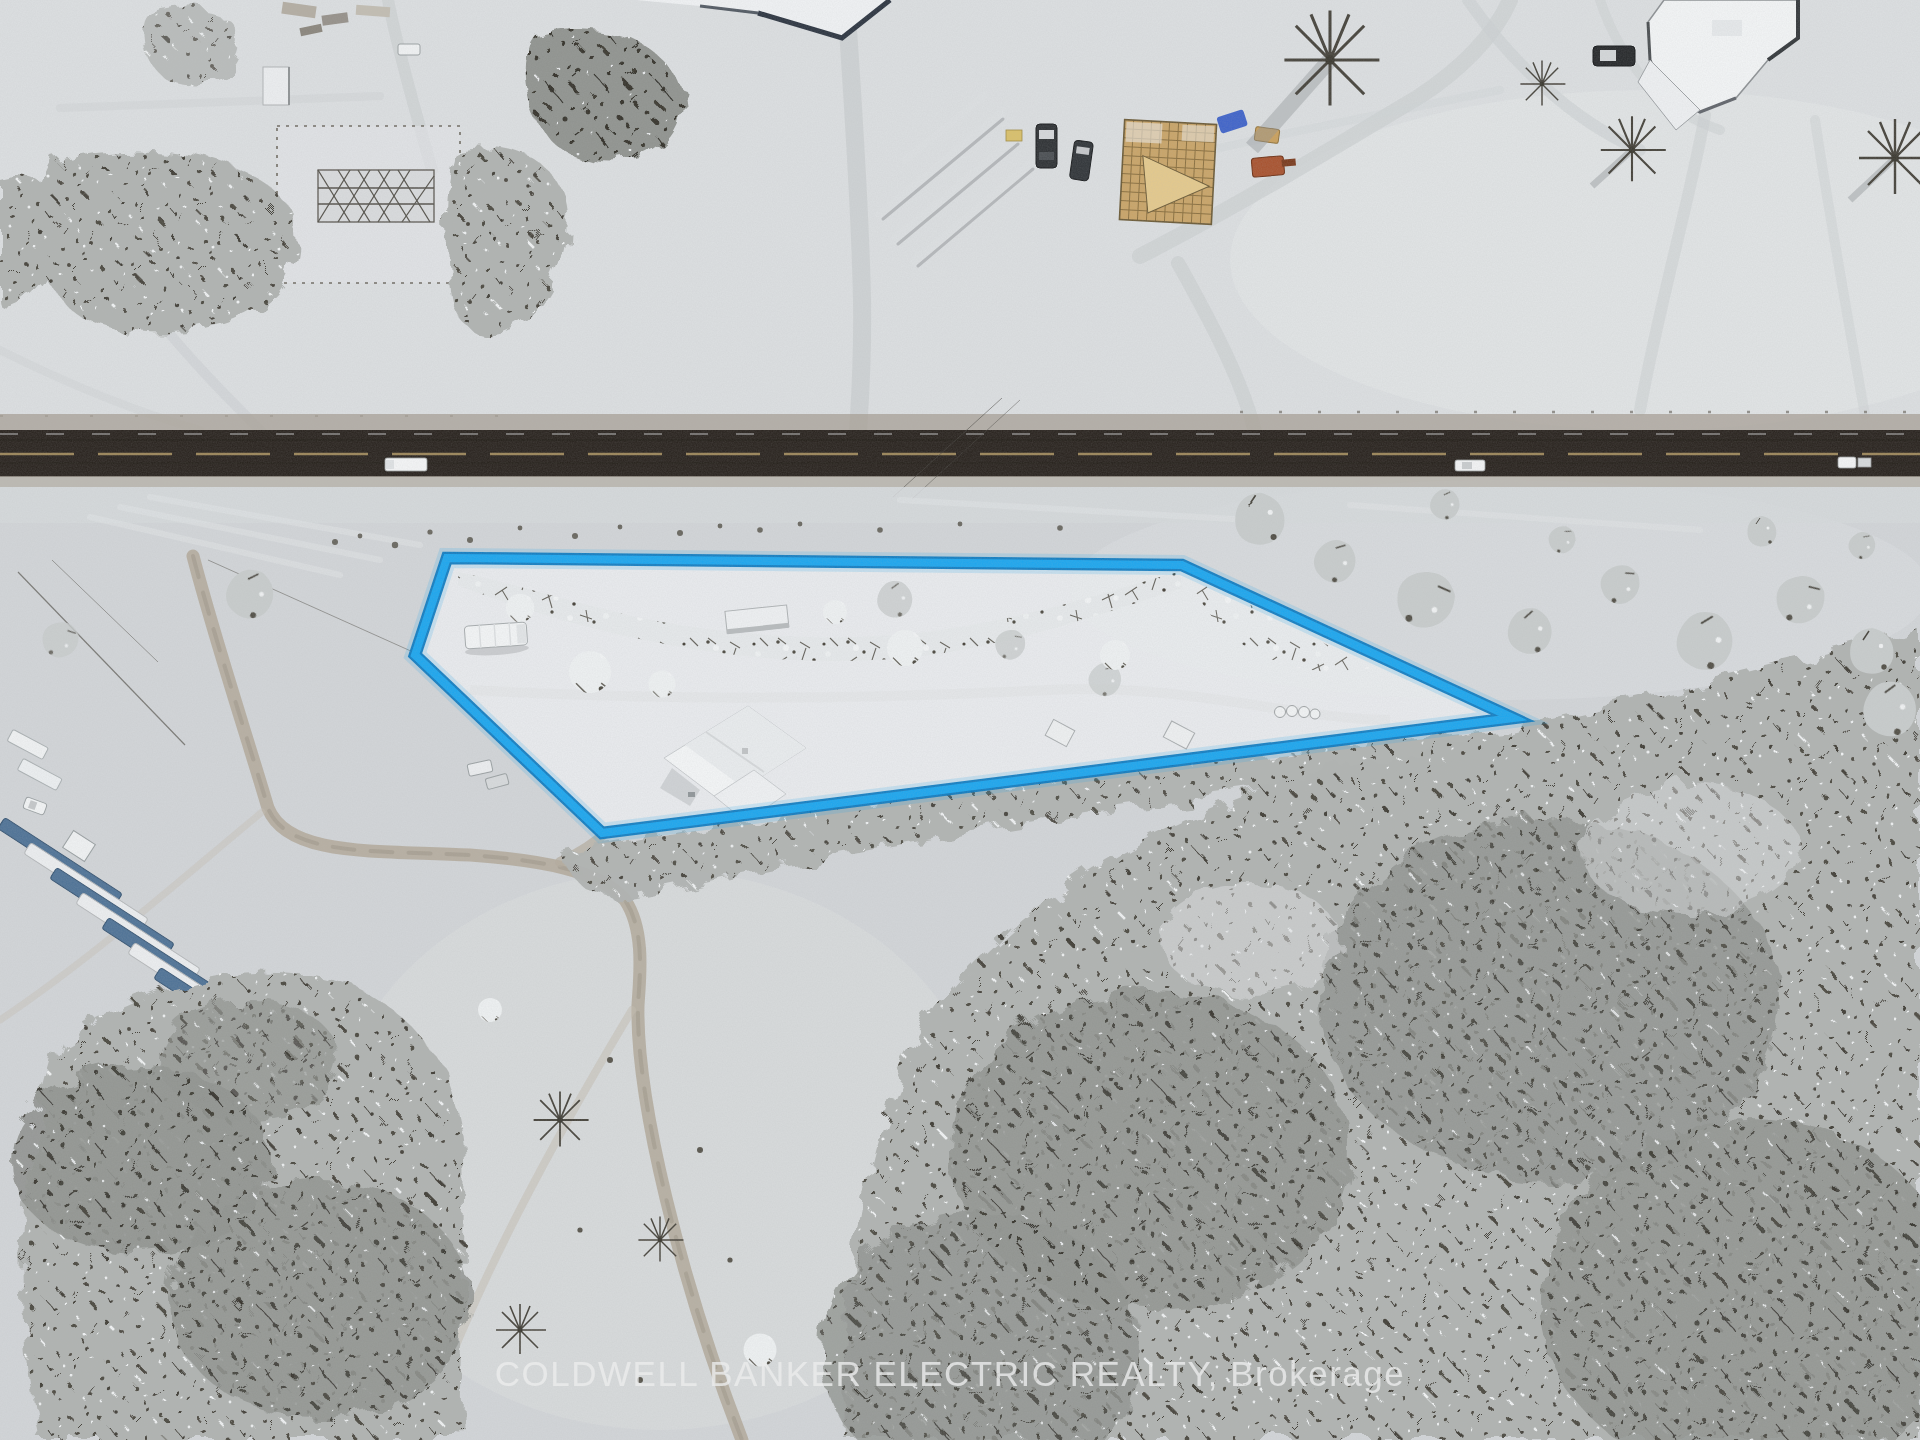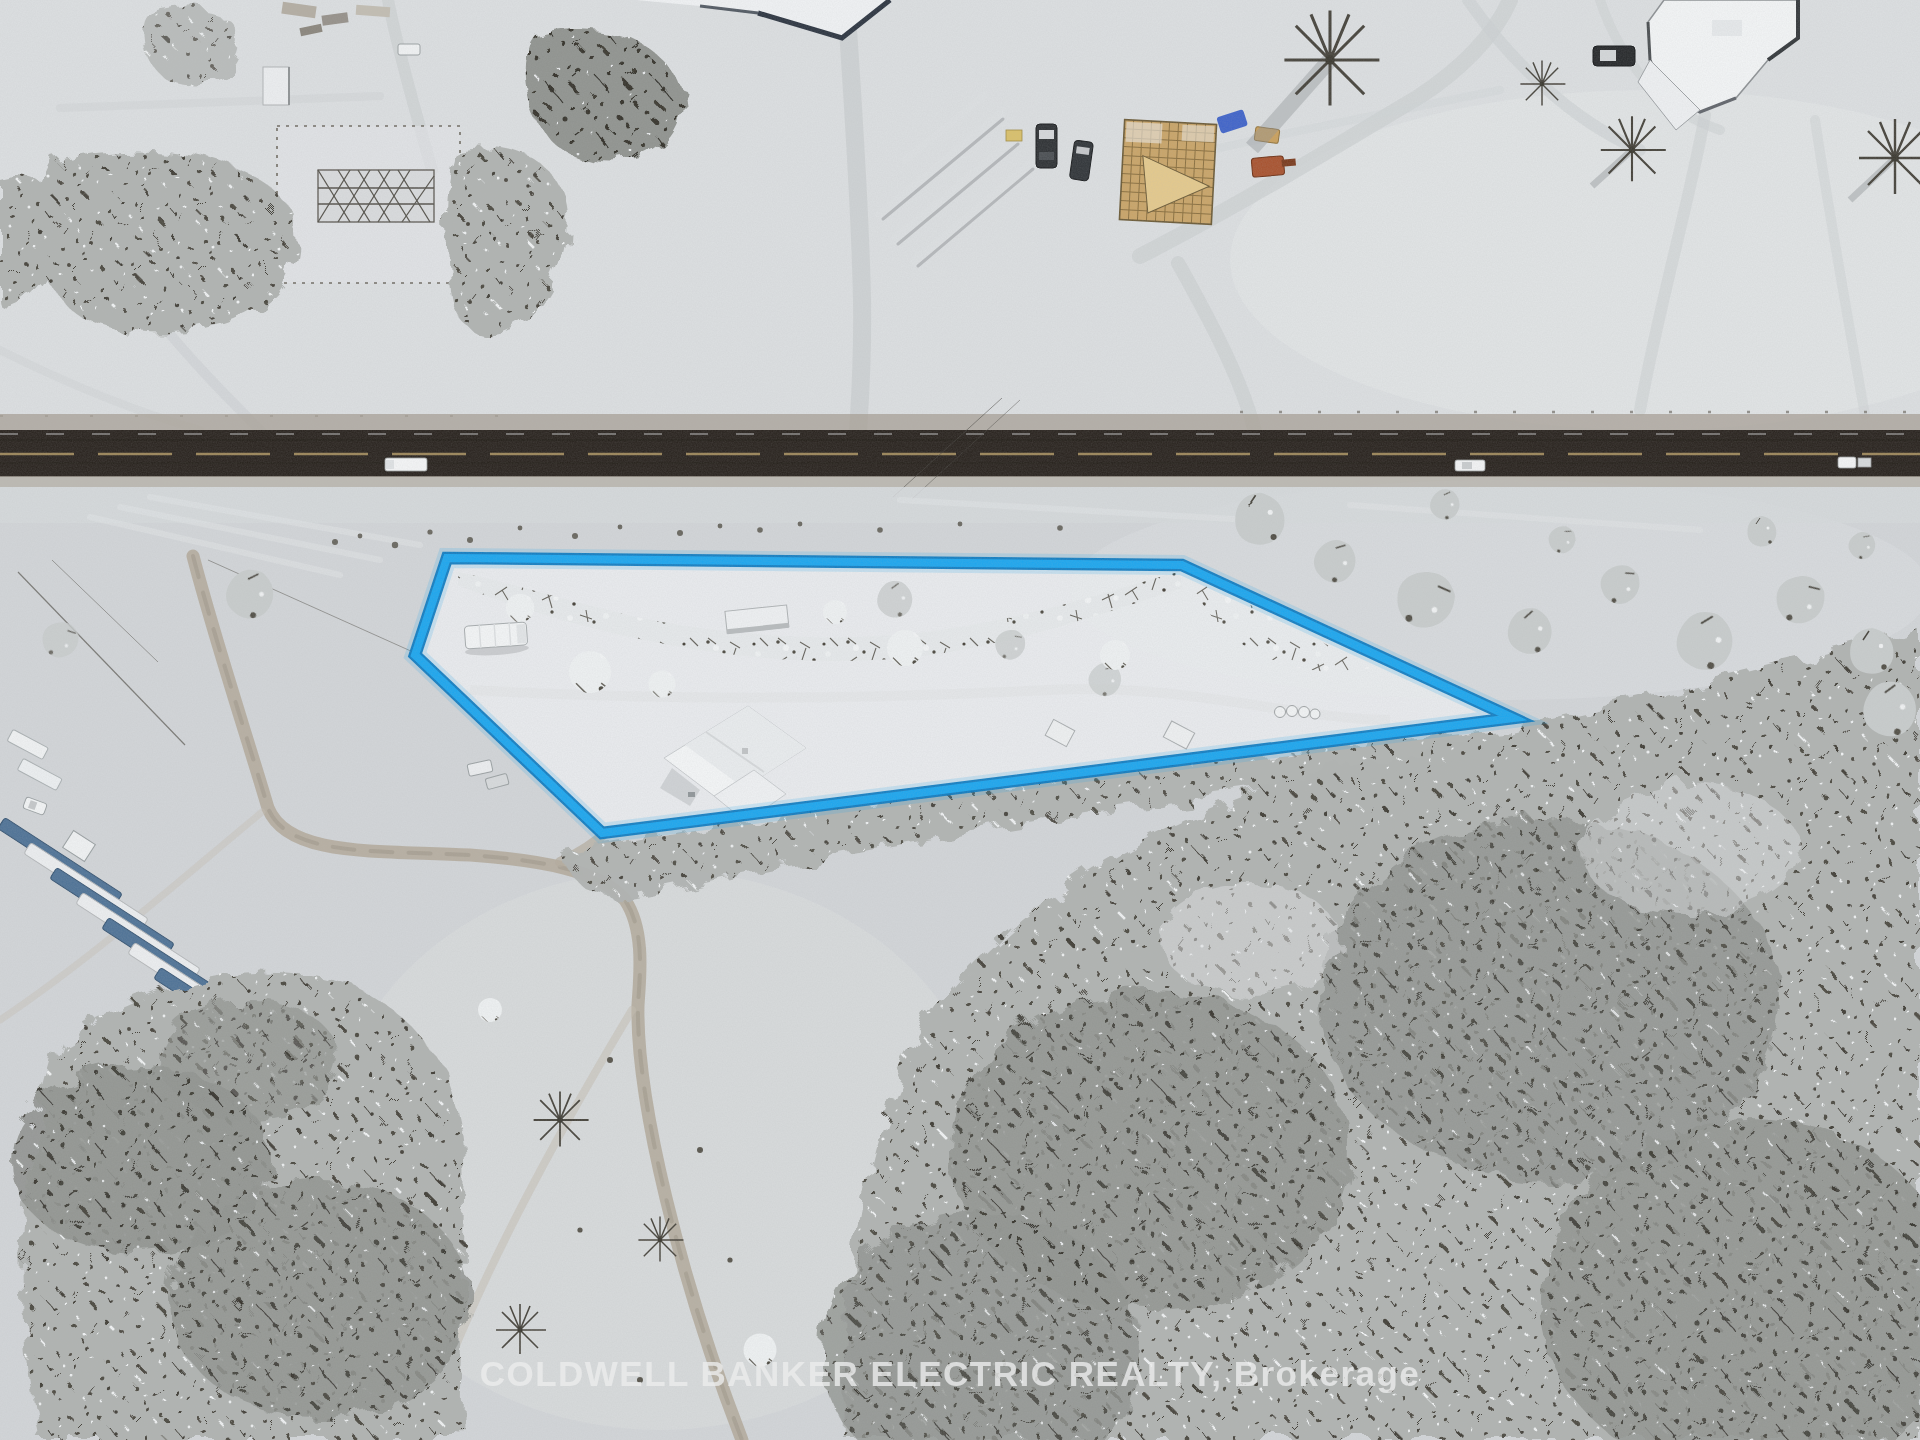--- a/index.html
+++ b/index.html
@@ -1,16 +1,16 @@
 <!DOCTYPE html>
 <html><head>
 <meta charset="utf-8">
 <style>
   html,body{margin:0;padding:0;background:#222;}
-  #stage{position:relative;width:1920px;height:1440px;overflow:hidden;background:#d4d7da;font-weight:bold;}
+  #stage{position:relative;width:1920px;height:1440px;overflow:hidden;background:#d4d7da;}
   svg{display:block;width:1920px;height:1440px;}
   .wm{font-family:"Liberation Sans",sans-serif;font-size:35px;letter-spacing:1.5px;
       fill:#eceded;opacity:.8;}
 </style>
 </head>
 <body>
 
 <div id="stage">
 <svg viewBox="0 0 1920 1440" xmlns="http://www.w3.org/2000/svg">
   <defs>

